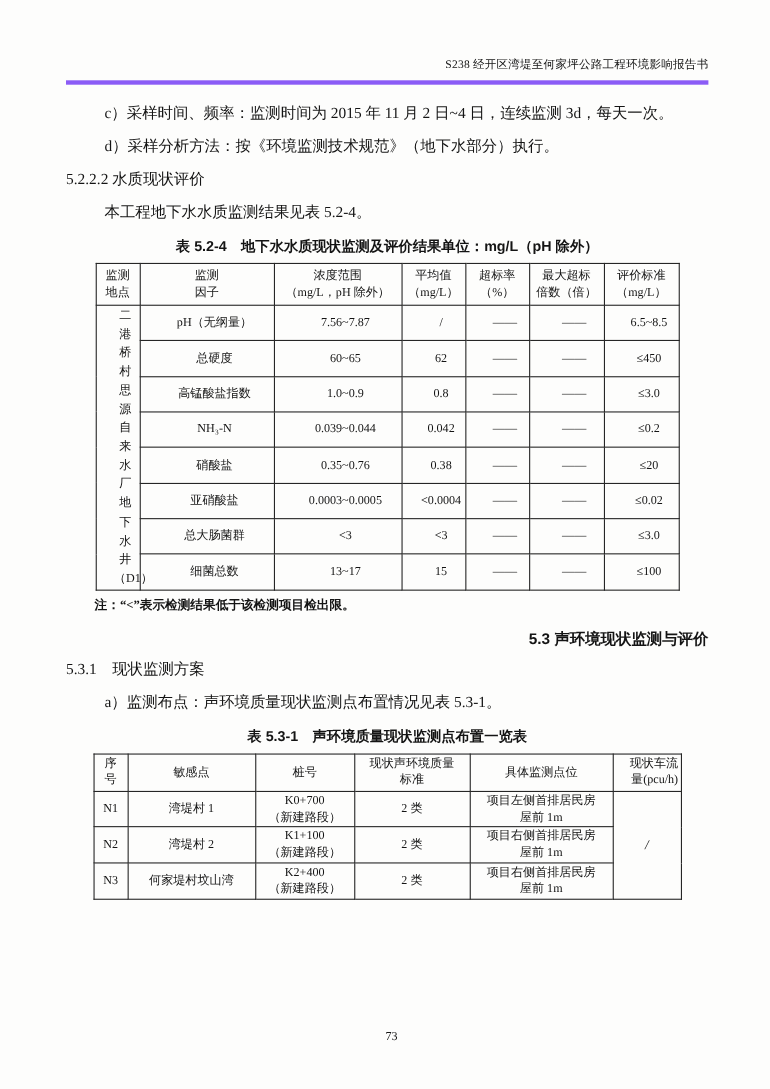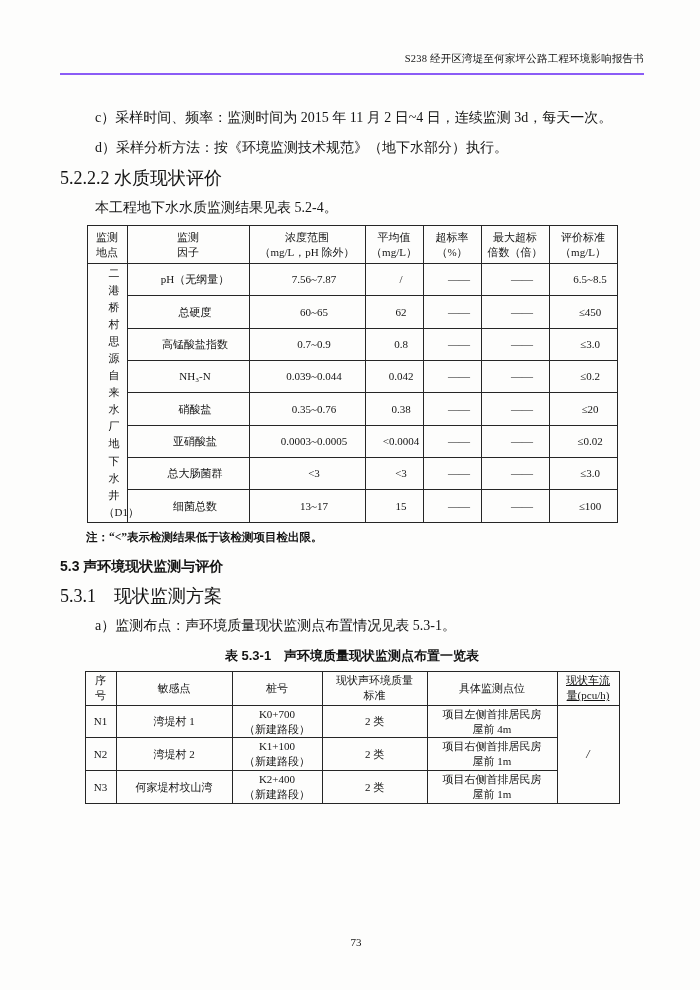--- a/index.html
+++ b/index.html
@@ -3,60 +3,61 @@
 <meta charset="utf-8">
 <style>
   html,body{margin:0;padding:0;background:#9a9a9a;}
   .page{
     width:700px;height:990px;margin:0 auto;background:#fdfdfc;color:#141414;
     font-family:"Liberation Serif","DejaVu Serif",serif;
     position:relative;box-sizing:border-box;padding:0 56px 0 60px;overflow:hidden;
   }
   .doc-header{
     padding-top:52px;padding-bottom:7px;text-align:right;
-    font-size:10.5px;letter-spacing:.2px;border-bottom:2px solid #8b5cf6;
+    font-size:10.5px;letter-spacing:.2px;border-bottom:4px solid #8b5cf6;
   }
   .para{margin:0;font-size:14px;line-height:30px;text-indent:35px;text-align:justify;}
-  .para.first{margin-top:28px;}
-  .heading-num{margin:0;font-size:18px;line-height:30px;font-weight:normal;}
+  .para.first{margin-top:12px;}
+  .heading-num{margin:0;font-size:14px;line-height:30px;font-weight:normal;}
   .heading-bold{margin:0;font-size:14px;line-height:30px;font-weight:bold;
-    font-family:"Liberation Sans","DejaVu Sans",sans-serif;}
+    font-family:"Liberation Sans","DejaVu Sans",sans-serif;text-align:right;}
   .tbl-title{margin:2px 0 0 0;text-align:center;font-weight:bold;font-size:13px;line-height:26px;
     font-family:"Liberation Sans","DejaVu Sans",sans-serif;}
   table{border-collapse:collapse;margin:2px auto 0 auto;table-layout:fixed;}
   th,td{border:1px solid #262626;font-weight:normal;text-align:center;vertical-align:middle;
     padding:1px 2px;white-space:pre-line;font-size:11px;line-height:1.35;box-sizing:border-box;}
   .t1{width:530px;}
   .t1 th{height:38px;}
   .t1 td{height:22px;padding-left:16px;}
   .t2{width:534px;}
   .t2 th{height:34px;}
   .t2 td{height:32px;}
   .site-cell{font-size:11px;line-height:1.55;}
-  .underline-th{text-decoration:underline;}
+  .underline-th{text-align:right;}
   .traffic-cell{font-style:italic;font-size:12px;}
   .note-line{margin:4px 0 0 26px;font-size:11.5px;font-weight:bold;line-height:20px;}
   .spacer-sm{height:4px;}
   .footer-page{position:absolute;left:12px;right:0;bottom:42px;text-align:center;font-size:11px;}
 </style>
 </head>
 <body>
 
 <div class="page">
 
   <div class="doc-header">
     <span>S238 经开区湾堤至何家坪公路工程环境影响报告书</span>
   </div>
 
   <p class="para first">c）采样时间、频率：监测时间为 2015 年 11 月 2 日~4 日，连续监测 3d，每天一次。</p>
   <p class="para">d）采样分析方法：按《环境监测技术规范》（地下水部分）执行。</p>
 
   <p class="heading-num">5.2.2.2 水质现状评价</p>
   <p class="para">本工程地下水水质监测结果见表 5.2-4。</p>
 
+  <p class="tbl-title">表 5.2-4　地下水水质现状监测及评价结果单位：mg/L（pH 除外）</p>
 
   <table class="t1">
     <colgroup>
       <col style="width:40px">
         <col style="width:122px">
         <col style="width:116px">
       <col style="width:58px">
         <col style="width:58px">
         <col style="width:68px">
         <col style="width:68px">
@@ -95,21 +96,21 @@
     <tr>
       <td>总硬度</td>
       <td>60~65</td>
       <td>62</td>
       <td>——</td>
       <td>——</td>
       <td>≤450</td>
     </tr>
     <tr>
       <td>高锰酸盐指数</td>
-      <td>0.7~0.9</td>
+      <td>1.0~0.9</td>
       <td>0.8</td>
       <td>——</td>
       <td>——</td>
       <td>≤3.0</td>
     </tr>
     <tr>
       <td>NH₃-N</td>
       <td>0.039~0.044</td>
       <td>0.042</td>
       <td>——</td>
@@ -183,21 +184,21 @@
       <th class="underline-th">现状车流
 量(pcu/h)</th>
     </tr>
     <tr>
       <td>N1</td>
       <td>湾堤村 1</td>
       <td>K0+700
 （新建路段）</td>
       <td>2 类</td>
       <td>项目左侧首排居民房
-屋前 4m</td>
+屋前 1m</td>
       <td rowspan="3" class="traffic-cell">/</td>
     </tr>
     <tr>
       <td>N2</td>
       <td>湾堤村 2</td>
       <td>K1+100
 （新建路段）</td>
       <td>2 类</td>
       <td>项目右侧首排居民房
 屋前 1m</td>

